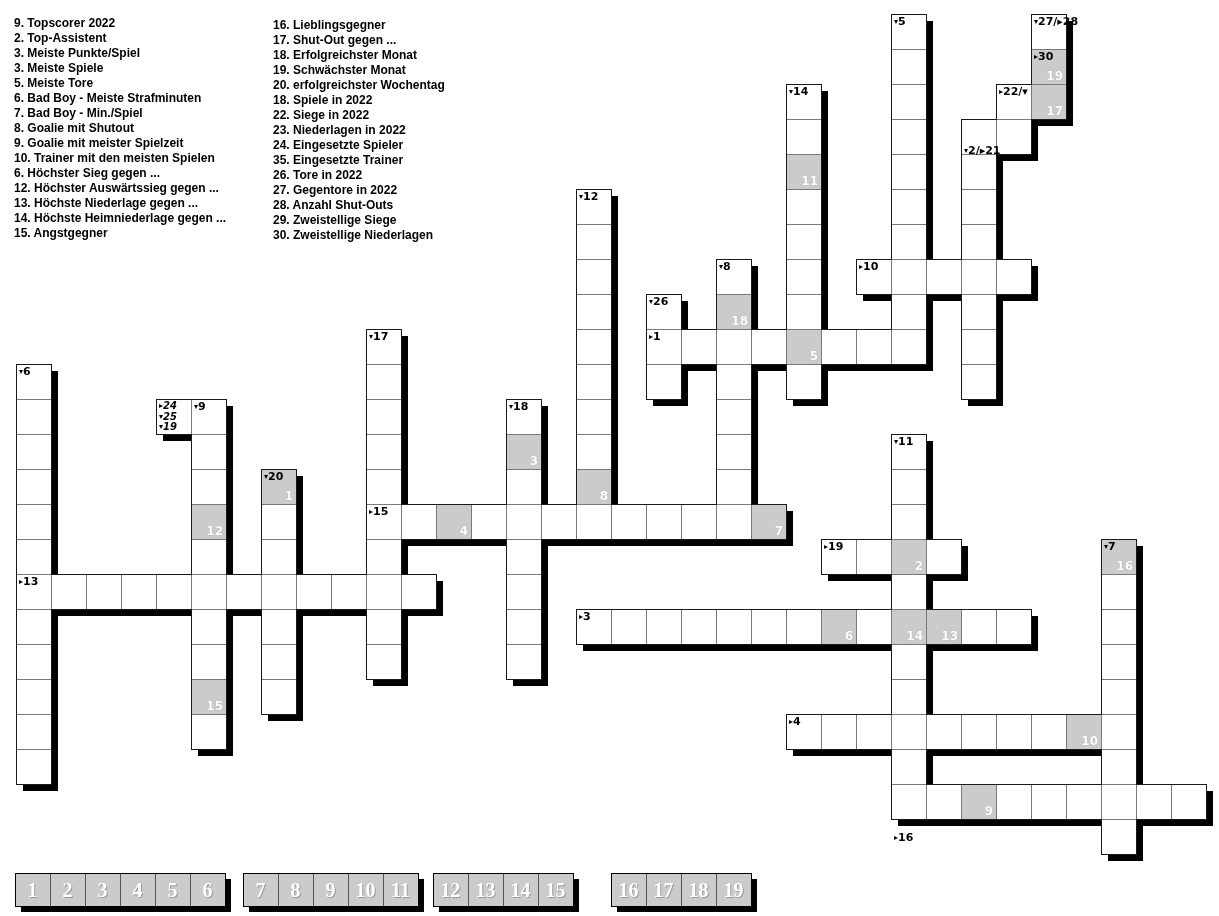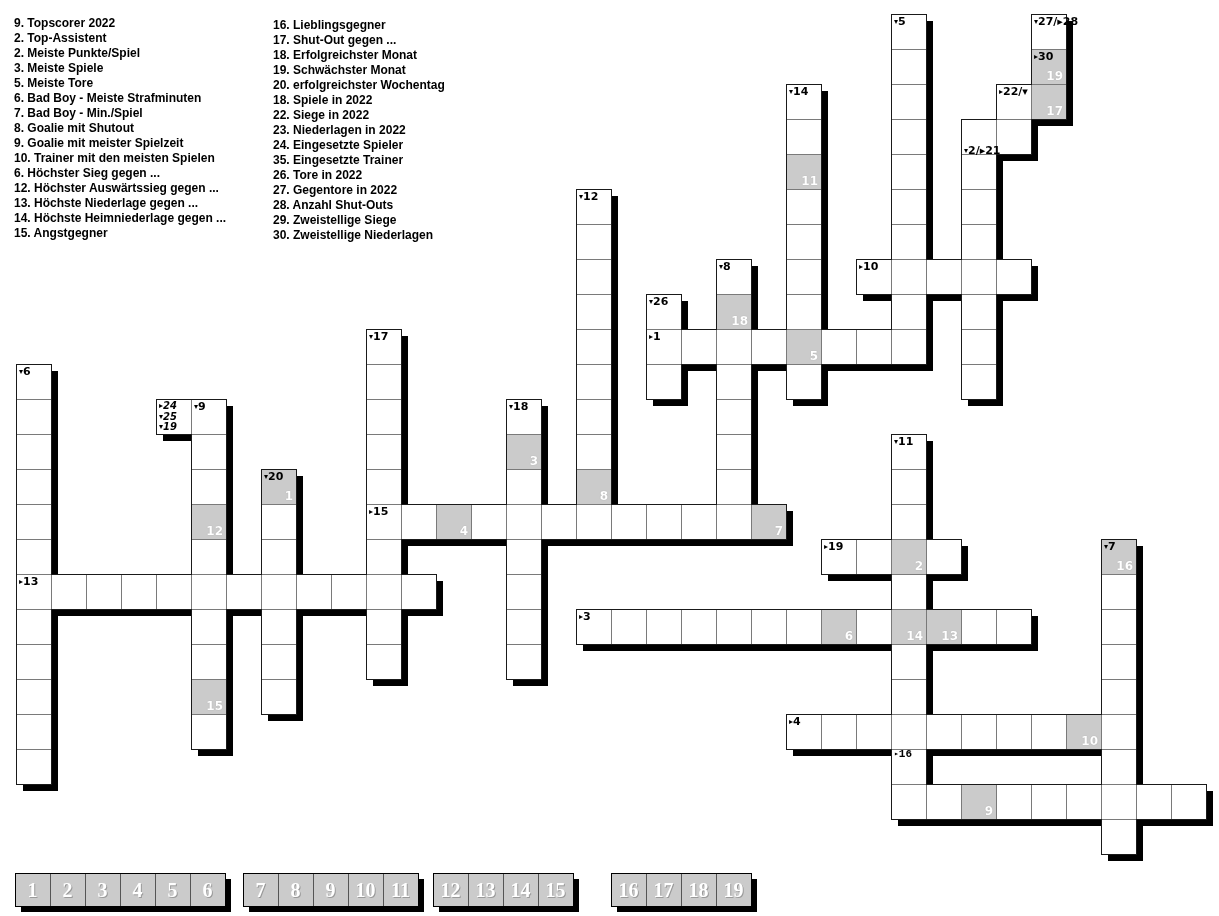--- a/index.html
+++ b/index.html
@@ -25,21 +25,21 @@
            text-shadow:1px 1px 0 #9a9a9a;}
   .ans-div{position:absolute;background:#555;z-index:3;}
 </style>
 </head>
 <body>
 
 <div id="stage">
   <div id="clues-left" class="clue-col" style="left: 14px; top: 16px;">
       <div>9. Topscorer 2022</div>
       <div>2. Top-Assistent</div>
-      <div>2. Meiste Punkte/Spiel</div>
+      <div>3. Meiste Punkte/Spiel</div>
       <div>3. Meiste Spiele</div>
       <div>5. Meiste Tore</div>
       <div>6. Bad Boy - Meiste Strafminuten</div>
       <div>7. Bad Boy - Min./Spiel</div>
       <div>8. Goalie mit Shutout</div>
       <div>9. Goalie mit meister Spielzeit</div>
       <div>10. Trainer mit den meisten Spielen</div>
       <div>6. Höchster Sieg gegen ...</div>
       <div>12. Höchster Auswärtssieg gegen ...</div>
       <div>13. Höchste Niederlage gegen ...</div>
@@ -596,21 +596,21 @@
       </div>
       <div class="cell-label" style="left: 19px; top: 576px;">
         <div><span class="arr">▸</span>13</div>
       </div>
       <div class="cell-label" style="left: 579px; top: 611px;">
         <div><span class="arr">▸</span>3</div>
       </div>
       <div class="cell-label" style="left: 789px; top: 716px;">
         <div><span class="arr">▸</span>4</div>
       </div>
-      <div class="cell-label" style="left: 894px; top: 748px; font-family: Liberation Mono, monospace;">
+      <div class="cell-label" style="left: 894px; top: 832px;">
         <div><span class="arr">▸</span>16</div>
       </div>
     </div>
   <div id="answers">
       <div class="shadow" style="left: 21px; top: 879px; width: 210px; height: 33px;"></div>
       <div class="ans-block" style="left: 15px; top: 873px; width: 211px; height: 34px;"></div>
       <div class="ans-box" style="left: 15px; top: 873px; width: 35px; height: 34px;">1</div>
       <div class="ans-div" style="left: 50px; top: 874px; width: 1px; height: 32px;"></div>
       <div class="ans-box" style="left: 50px; top: 873px; width: 35px; height: 34px;">2</div>
       <div class="ans-div" style="left: 85px; top: 874px; width: 1px; height: 32px;"></div>

